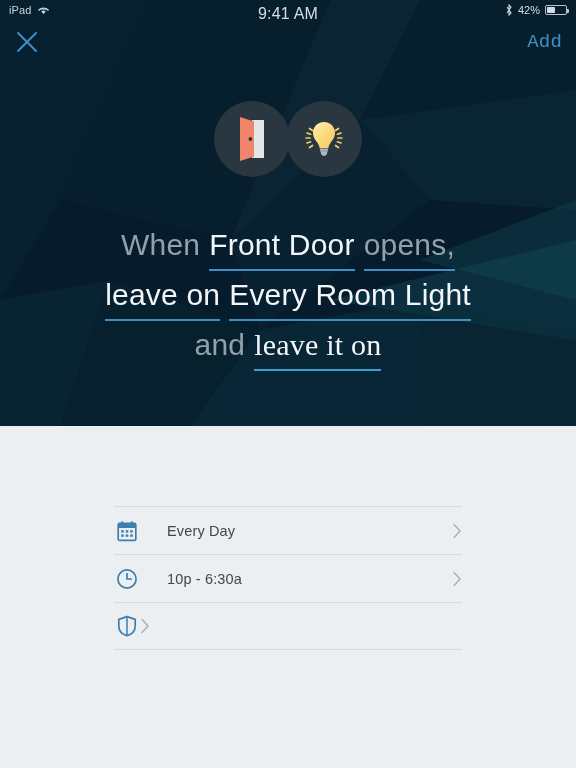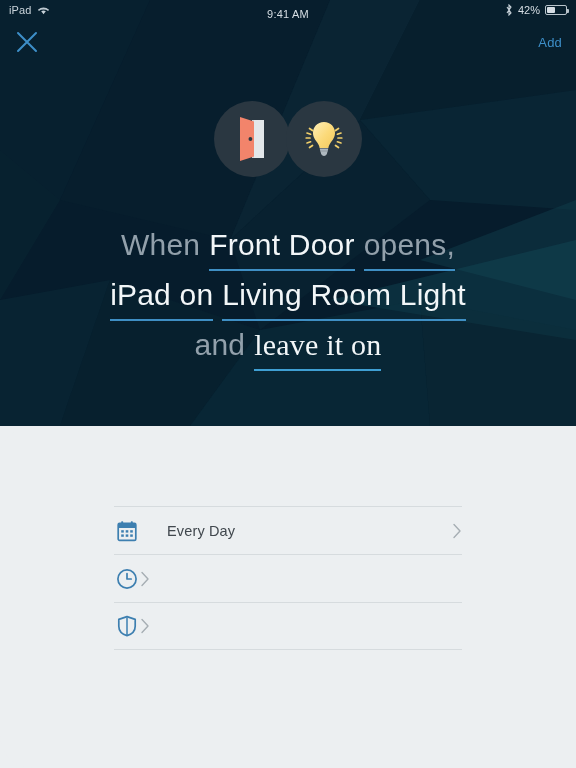--- a/index.html
+++ b/index.html
@@ -29,21 +29,21 @@
     display:flex; align-items:center;
     padding:0 9px;
     font-size:11px;
     color:#c9d3da;
     z-index:6;
   }
   .sb-left { display:flex; align-items:center; gap:6px; }
   .sb-device { font-size:11px; letter-spacing:.1px; color:#c9d3da; }
   .sb-center {
     position:absolute; left:0; right:0; text-align:center;
-    font-size:11px; color:#d6dee4; letter-spacing:.2px;margin-top:8px;
+    font-size:16px; color:#d6dee4; letter-spacing:.2px;margin-top:8px;
   }
   .sb-right {
     margin-left:auto; display:flex; align-items:center; gap:5px;
     position:relative; z-index:2;
   }
   .sb-batt-text { font-size:11px; color:#d6dee4;text-align:right; }
   .batt {
     width:22px; height:10px; border:1px solid #b8c4cc; border-radius:2px;
     position:relative; display:inline-block;
   }
@@ -57,23 +57,23 @@
   }
 
   
   .navbar {
     position:absolute; top:20px; left:0; right:0; height:44px;
     display:flex; align-items:center; justify-content:space-between;
     padding:0 14px; z-index:6;
   }
   .close-btn { width:26px; height:26px; display:block; cursor:pointer; }
   .add-btn {
-    color:#3d8fc9; font-size:13px; letter-spacing:.2px;
+    color:#3d8fc9; font-size:19px; letter-spacing:.2px;
     background:none; border:none; cursor:pointer;
-    font-family:Liberation Sans, sans-serif;
+    font-family:Liberation Mono, monospace;
   }
 
   
   .icon-row {
     position:absolute; top:101px; left:0; right:0;
     display:flex; justify-content:center; align-items:center;
     z-index:5;
   }
   .icon-circle {
     width:76px; height:76px; border-radius:50%;
@@ -232,21 +232,21 @@
 
     </div>
 
     <div class="recipe">
 
       <div class="recipe-line">
         <span class="tok dim">When</span><span class="gap"></span><span class="tok lit ul">Front Door</span><span class="gap"></span><span class="tok dim ul">opens,</span>
       </div>
 
       <div class="recipe-line">
-        <span class="tok lit ul">iPad on</span><span class="gap"></span><span class="tok lit ul">Living Room Light</span>
+        <span class="tok lit ul">leave on</span><span class="gap"></span><span class="tok lit ul">Every Room Light</span>
       </div>
 
       <div class="recipe-line">
         <span class="tok dim">and</span><span class="gap"></span><span class="tok lit ul-bright">leave it on</span>
       </div>
 
     </div>
   </div>
 
   <div class="listarea">
@@ -275,20 +275,21 @@
         </svg>
       </div>
 
       <div class="row">
         <span class="row-icon">
           <svg width="22" height="22" viewBox="0 0 22 22">
             <circle cx="11" cy="11" r="9.1" fill="none" stroke="#3d7fb0" stroke-width="1.7"></circle>
             <path d="M11 5.6 L11 11 L15.2 11" fill="none" stroke="#3d7fb0" stroke-width="1.7" stroke-linecap="round" stroke-linejoin="round"></path>
           </svg>
         </span>
+        <span class="row-label">10p - 6:30a</span>
         <svg class="chev" width="10" height="16" viewBox="0 0 10 16">
           <path d="M2 1.5 L8 8 L2 14.5" fill="none" stroke="#9aa3a9" stroke-width="1.4" stroke-linecap="round" stroke-linejoin="round"></path>
         </svg>
       </div>
 
       <div class="row">
         <span class="row-icon">
           <svg width="22" height="22" viewBox="0 0 22 22">
             <path d="M11 1.6 L19.2 4.4 L19.2 11.2 C19.2 16.2 15.4 19.3 11 20.6
                      C6.6 19.3 2.8 16.2 2.8 11.2 L2.8 4.4 Z" fill="none" stroke="#3d7fb0" stroke-width="1.7" stroke-linejoin="round"></path>

